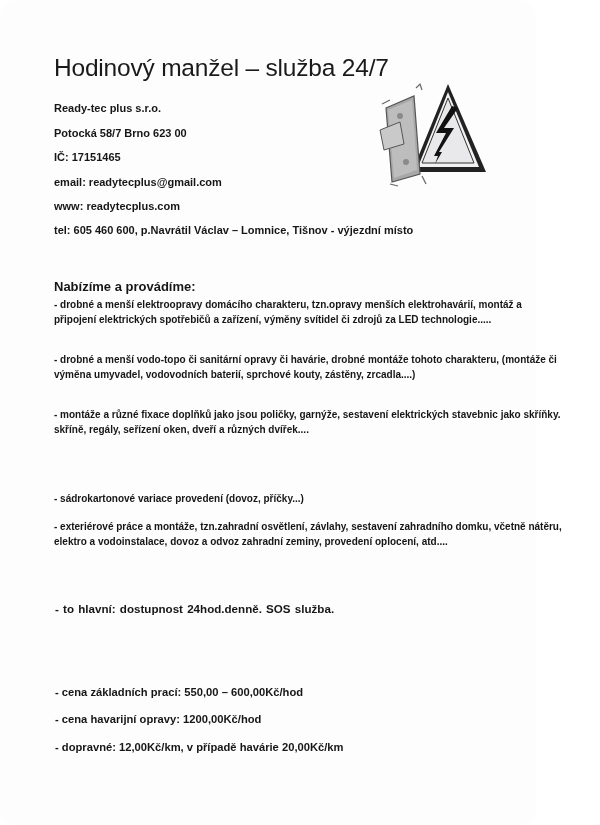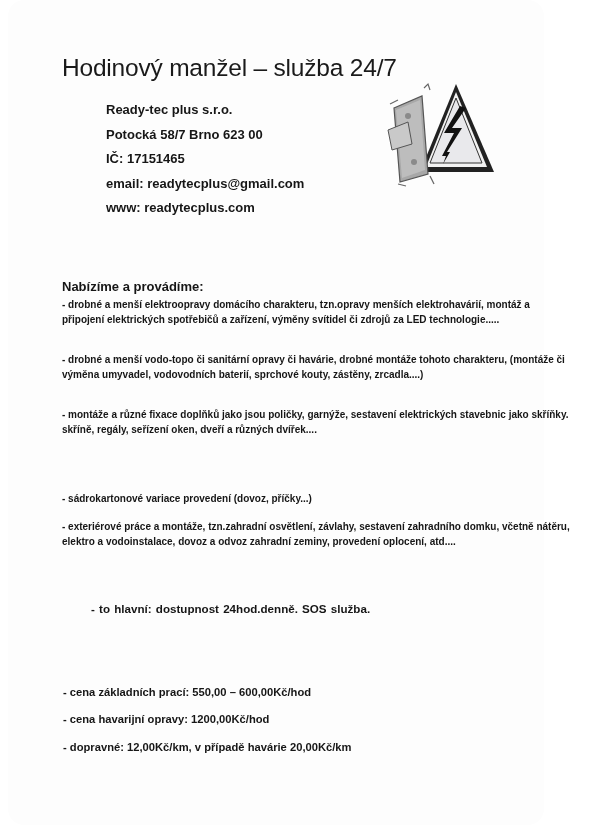--- a/index.html
+++ b/index.html
@@ -9,21 +9,21 @@
     }
     body {
       width: 600px;
       height: 825px;
       position: relative;
       overflow: hidden;
       color: #111;
     }
     .page {
       position: absolute;
-      left: 8px; top: 0;
+      left: 0; top: 0;
       width: 536px; height: 825px;
       background: #fdfdfd;
       border-radius: 16px;
     }
     .title {
       position: absolute;
       left: 54px;
       top: 54px;
       font-family: "Liberation Sans", sans-serif;
       font-size: 24.5px;
@@ -33,23 +33,22 @@
       white-space: nowrap;
     }
     .bold {
       font-family: "Liberation Sans", sans-serif;
       font-weight: bold;
       color: #161616;
     }
     .info-line {
       position: absolute;
       left: 54px;
-      font-size: 13px;
+      font-size: 11px;
       white-space: nowrap;
-      margin-left: 44px;
     }
     .section-heading {
       position: absolute;
       left: 54px;
       top: 279px;
       font-size: 13px;
       white-space: nowrap;
     }
     .item {
       position: absolute;
@@ -58,21 +57,20 @@
       font-size: 10px;
       line-height: 15px;
     }
     .highlight {
       position: absolute;
       left: 55px;
       top: 602px;
       font-size: 11.6px;
       white-space: nowrap;
       word-spacing: 1px;
-      margin-left: 28px;
     }
     .price {
       position: absolute;
       left: 55px;
       font-size: 11.2px;
       white-space: nowrap;
       text-align: right;
     }
     .illustration {
       position: absolute;
@@ -87,20 +85,21 @@
 
 <div class="page">
 
   <div class="title">Hodinový manžel – služba 24/7</div>
 
   <div class="info-line bold" style="top:102px">Ready-tec plus s.r.o.</div>
   <div class="info-line bold" style="top:127px">Potocká 58/7 Brno 623 00</div>
   <div class="info-line bold" style="top:151px">IČ: 17151465</div>
   <div class="info-line bold" style="top:176px">email: readytecplus@gmail.com</div>
   <div class="info-line bold" style="top:200px">www: readytecplus.com</div>
+  <div class="info-line bold" style="top:224px">tel: 605 460 600, p.Navrátil Václav – Lomnice, Tišnov - výjezdní místo</div>
 
   <div class="illustration">
     <svg width="110" height="110" viewBox="0 0 110 110">
 
       <polygon points="70,6 108,94 34,94" fill="#222"></polygon>
       <polygon points="70,14 101,89 40,89" fill="#f2f2f2"></polygon>
       <polygon points="70,20 96,85 44,85" fill="#e9e9ec" stroke="#333" stroke-width="1"></polygon>
 
       <polygon points="74,28 58,55 68,55 56,78 60,78 57,86 64,74 61,74 76,50 66,50 80,30" fill="#111"></polygon>
 

